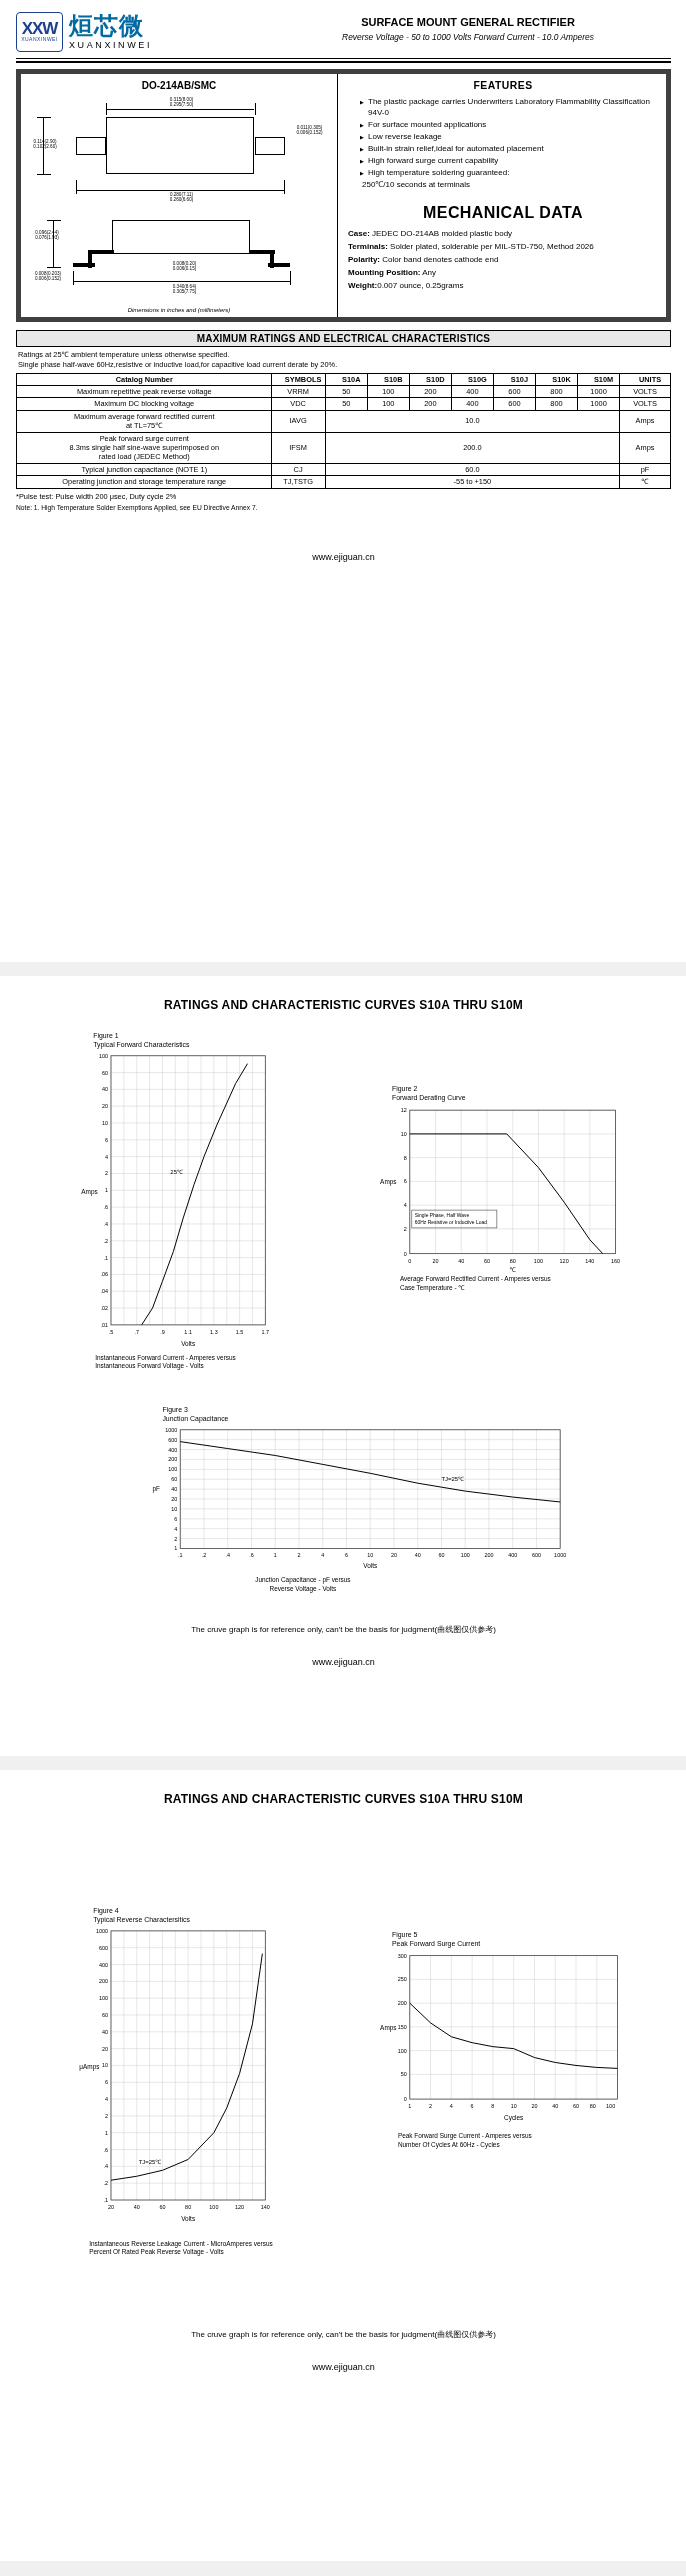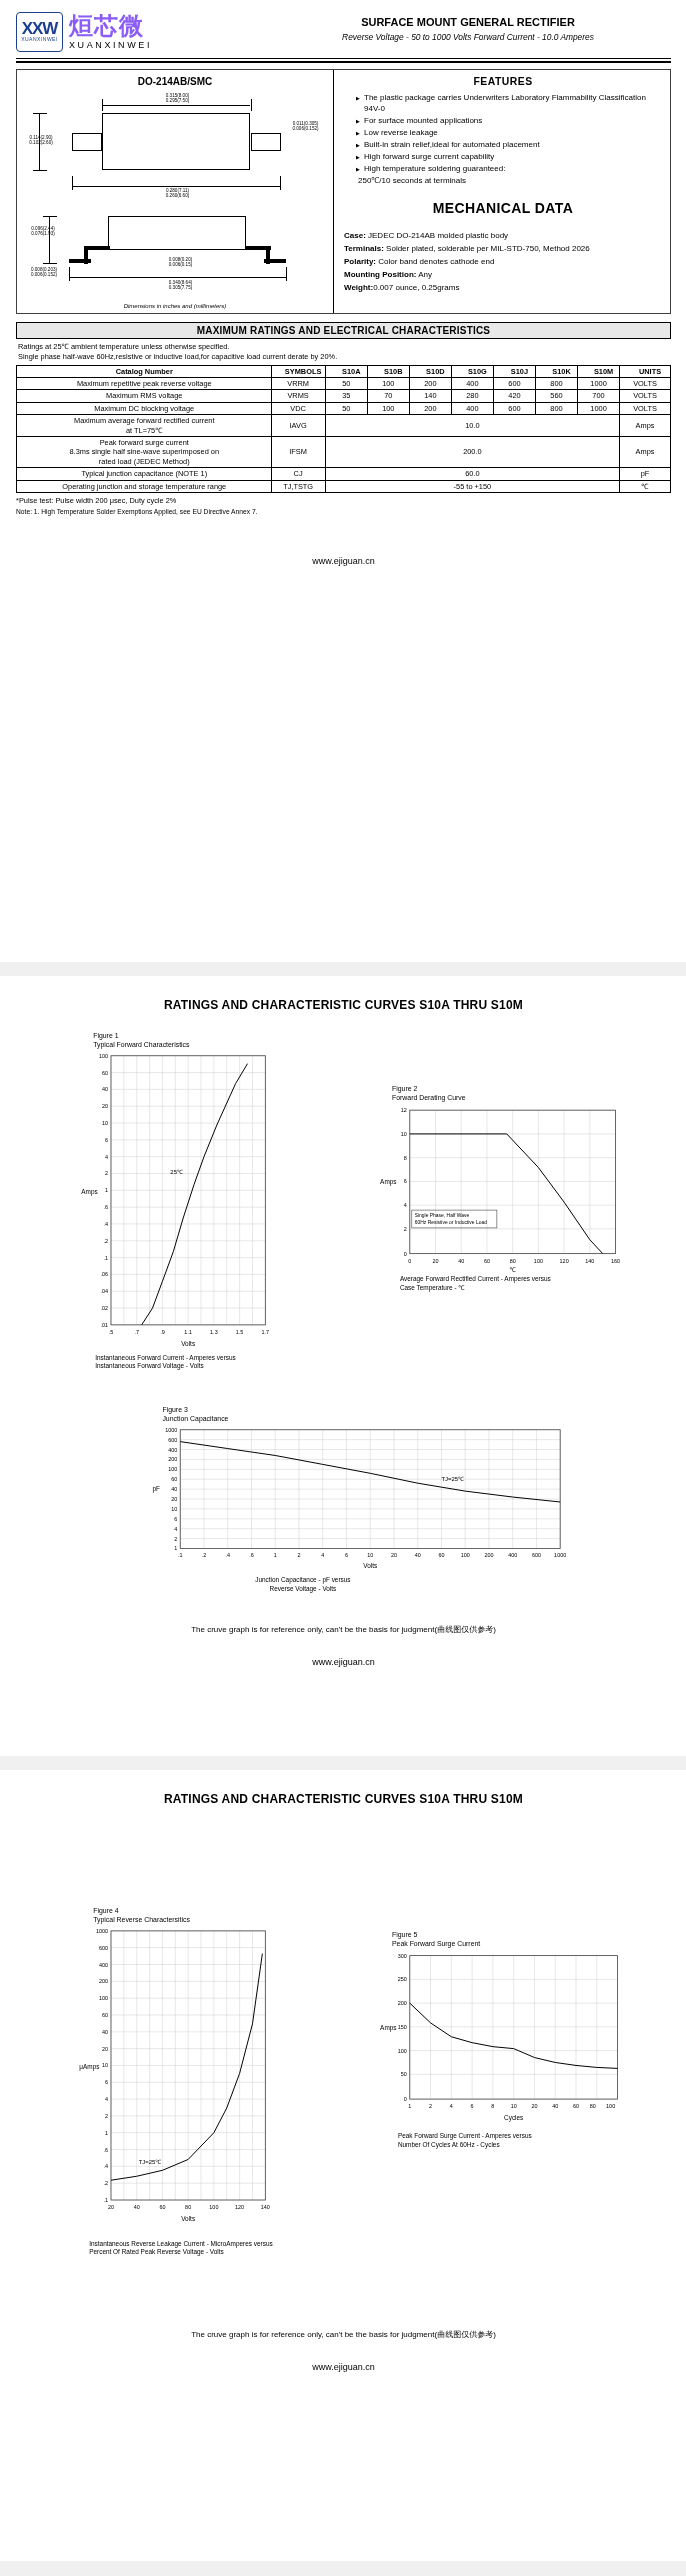--- a/index.html
+++ b/index.html
@@ -28,40 +28,40 @@
   .logo-box {
     width: 47px; height: 40px;
     border: 1.5px solid #1d3f8f;
     border-radius: 4px;
     display:flex; flex-direction:column; align-items:center; justify-content:center;
     color:#1d3f8f;
     flex: 0 0 auto;
   }
   .logo-mark { font-size: 17px; font-weight: bold; line-height: 14px; letter-spacing:-1px;}
   .logo-sub { font-size: 5px; letter-spacing: 0.5px; }
-  .logo-cn { font-size: 24px; font-weight: bold; letter-spacing: 1px; color:#8b5cf6; line-height:1; }
+  .logo-cn { font-size: 24px; font-weight: bold; letter-spacing: 1px; color:#0369a1; line-height:1; }
   .logo-en { font-size: 9px; letter-spacing: 2.6px; color:#000; margin-top:2px;}
   .hdr-right { flex:1; text-align:center; }
   .hdr-title { font-size: 20px; font-weight: bold; letter-spacing:0.3px; }
   .hdr-sub { font-size: 11px; font-weight: bold; margin-top:4px; }
   .hdr-sub2 { font-size: 8.4px; font-style: italic; margin-top:4px; }
   .rule { border-bottom: 1px solid #000; margin-top: 6px; }
   .rule2 { border-bottom: 2px solid #000; margin-top: 1.5px; }
 
   
-  .twocol { display:flex; margin-top:6px; border:1px solid #404040; }
+  .twocol { display:flex; margin-top:6px; border:5px solid #404040; }
   .col-left { width: 317px; border-right:1px solid #000; padding: 6px 6px 4px 6px; }
   .col-right { flex:1; padding: 6px 8px 4px 10px; }
   .pkg-title { text-align:center; font-size: 10px; font-weight:bold; margin-bottom:6px;}
   .feat-title { text-align:center; font-size: 10.4px; font-weight:bold; letter-spacing:0.5px; margin-bottom:5px;}
   ul.feat { margin:0; padding-left: 12px; list-style:none; }
   ul.feat li { font-size: 8px; line-height: 11px; position:relative; padding-left:8px; margin-bottom:1px;}
   ul.feat li:before { content:"\25B6"; position:absolute; left:0; top:1px; font-size:5px; }
   .feat-ind { padding-left: 14px; font-size:8px; line-height:11px;}
-  .mech-title { text-align:center; font-size: 14px; font-weight:bold; letter-spacing:0.4px; margin:14px 0 14px 0;}
+  .mech-title { text-align:center; font-size: 16px; font-weight:bold; letter-spacing:0.4px; margin:14px 0 6px 0;}
   .mech p { margin:0 0 2px 0; font-size: 8px; line-height: 11px; }
   .mech b { font-weight:bold; }
   .dim-note { text-align:center; font-size:6px; font-style:italic; margin-top:6px; }
 
   
   .draw-top { position:relative; height:107px; margin-top:4px;}
   .draw-bot { position:relative; height:95px; margin-top:2px;}
   .dl { position:absolute; font-size:4.6px; text-align:center; line-height:5.5px; color:#000;}
   .body-rect { position:absolute; border:1px solid #000; background:#fff;}
   .lead { position:absolute; background:#000;}
@@ -245,32 +245,20 @@
       <td class="c-val">50</td>
       <td class="c-val">100</td>
       <td class="c-val">200</td>
       <td class="c-val">400</td>
       <td class="c-val">600</td>
       <td class="c-val">800</td>
       <td class="c-val">1000</td>
       <td class="c-unit">VOLTS</td>
     </tr>
 
-    <tr>
-      <td class="c-name">Maximum RMS voltage</td>
-      <td class="c-sym">VRMS</td>
-      <td class="c-val">35</td>
-      <td class="c-val">70</td>
-      <td class="c-val">140</td>
-      <td class="c-val">280</td>
-      <td class="c-val">420</td>
-      <td class="c-val">560</td>
-      <td class="c-val">700</td>
-      <td class="c-unit">VOLTS</td>
-    </tr>
 
     <tr>
       <td class="c-name">Maximum DC blocking voltage</td>
       <td class="c-sym">VDC</td>
       <td class="c-val">50</td>
       <td class="c-val">100</td>
       <td class="c-val">200</td>
       <td class="c-val">400</td>
       <td class="c-val">600</td>
       <td class="c-val">800</td>

